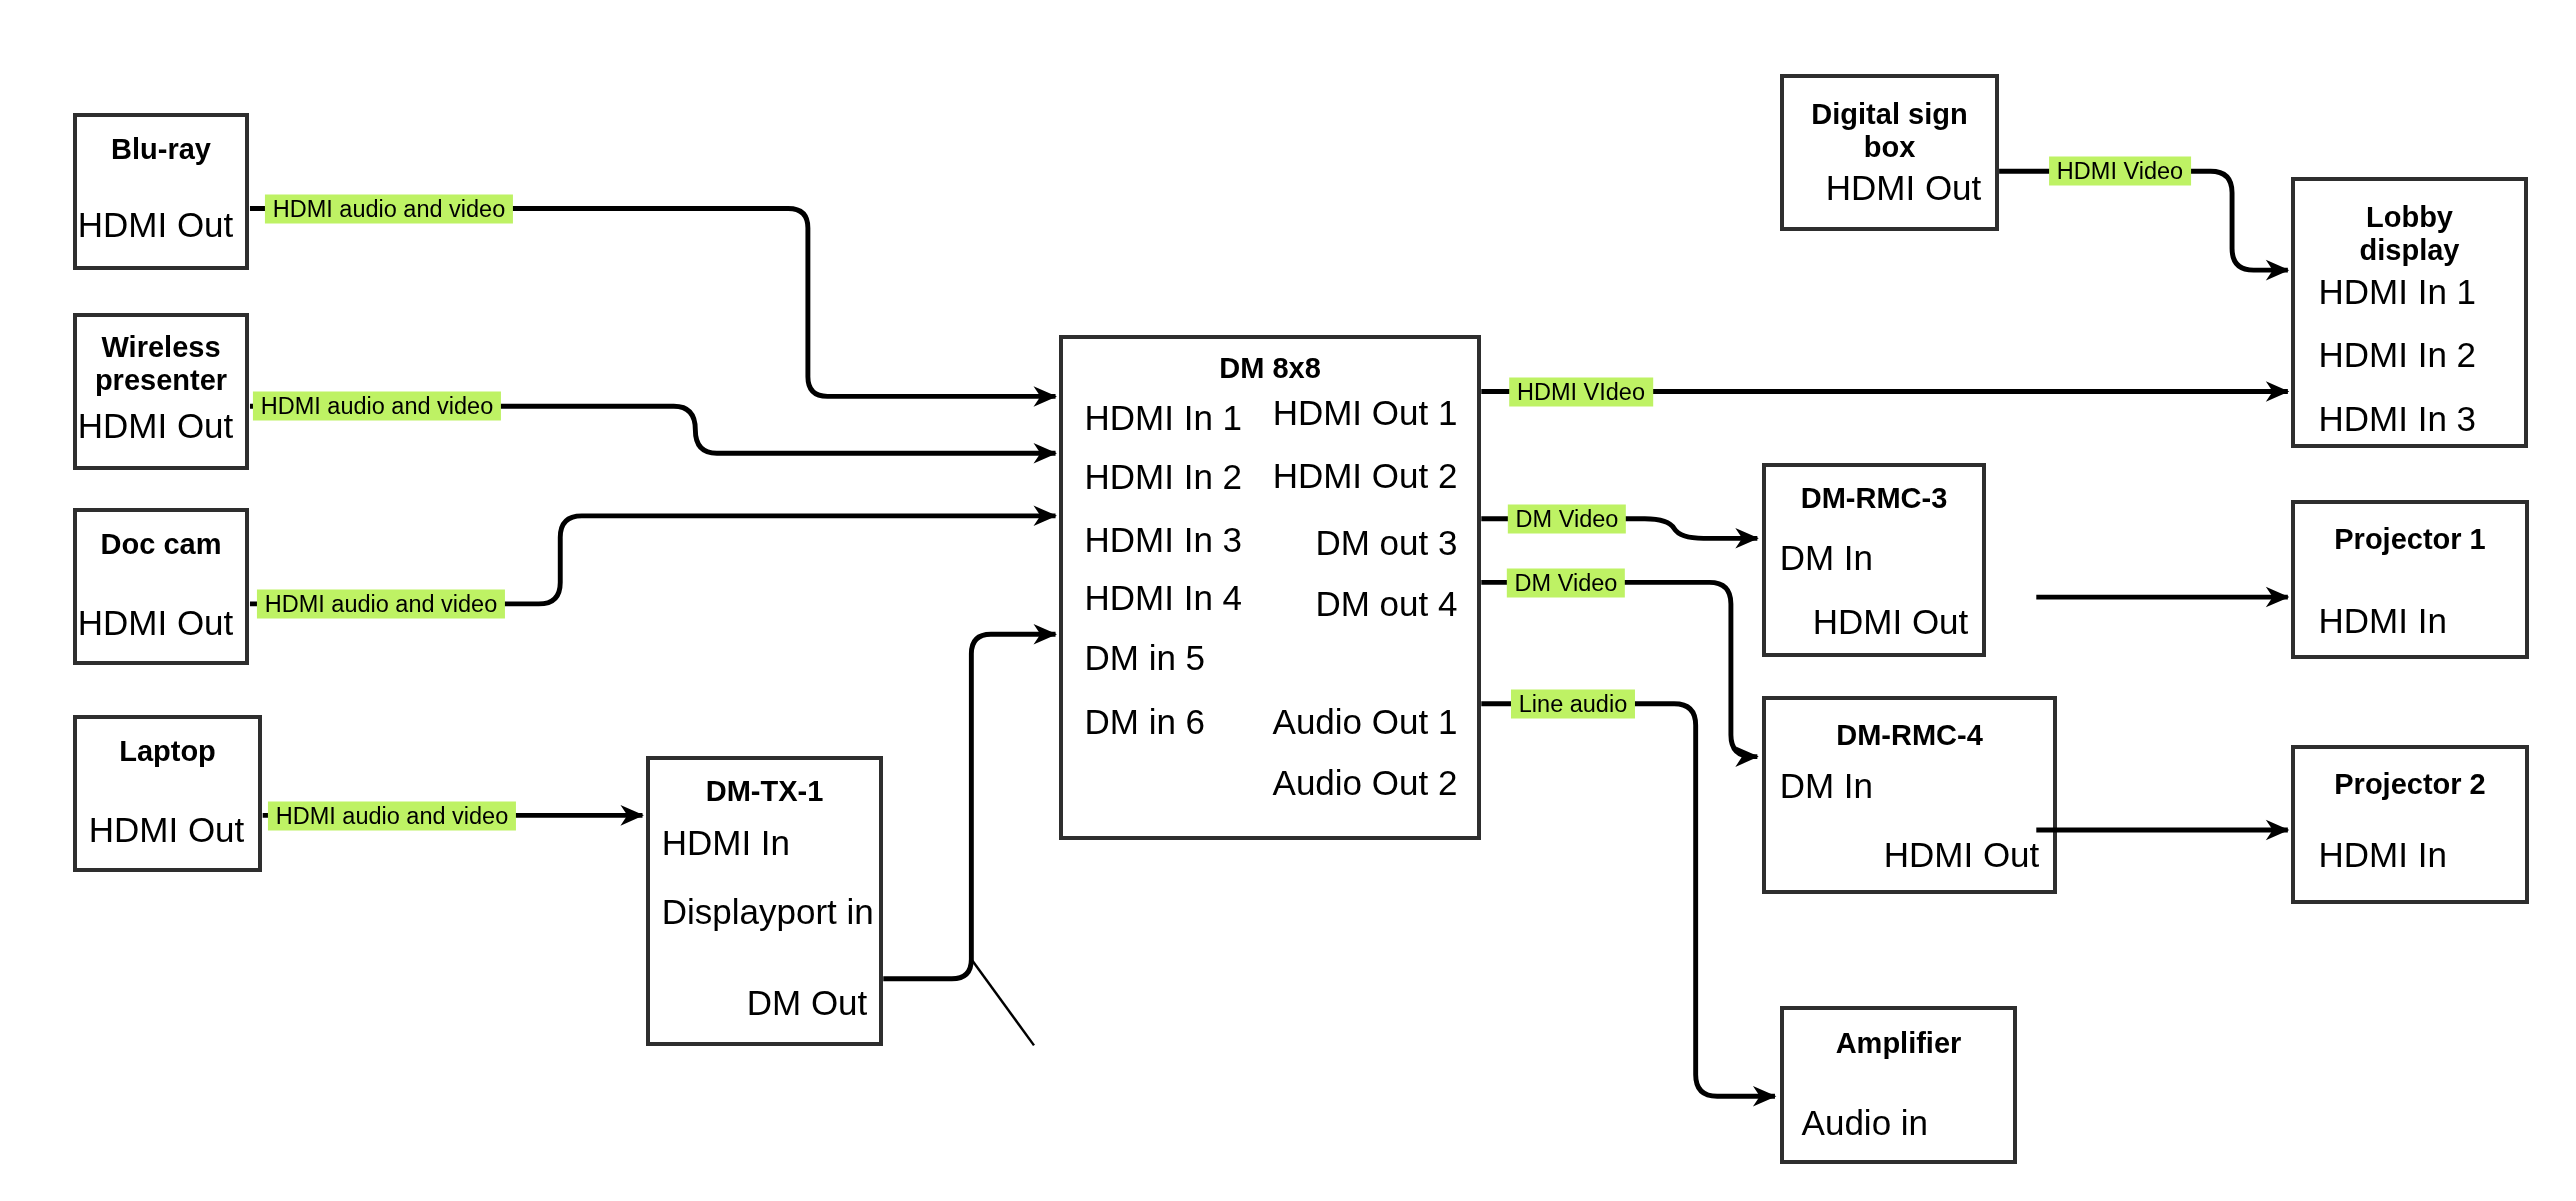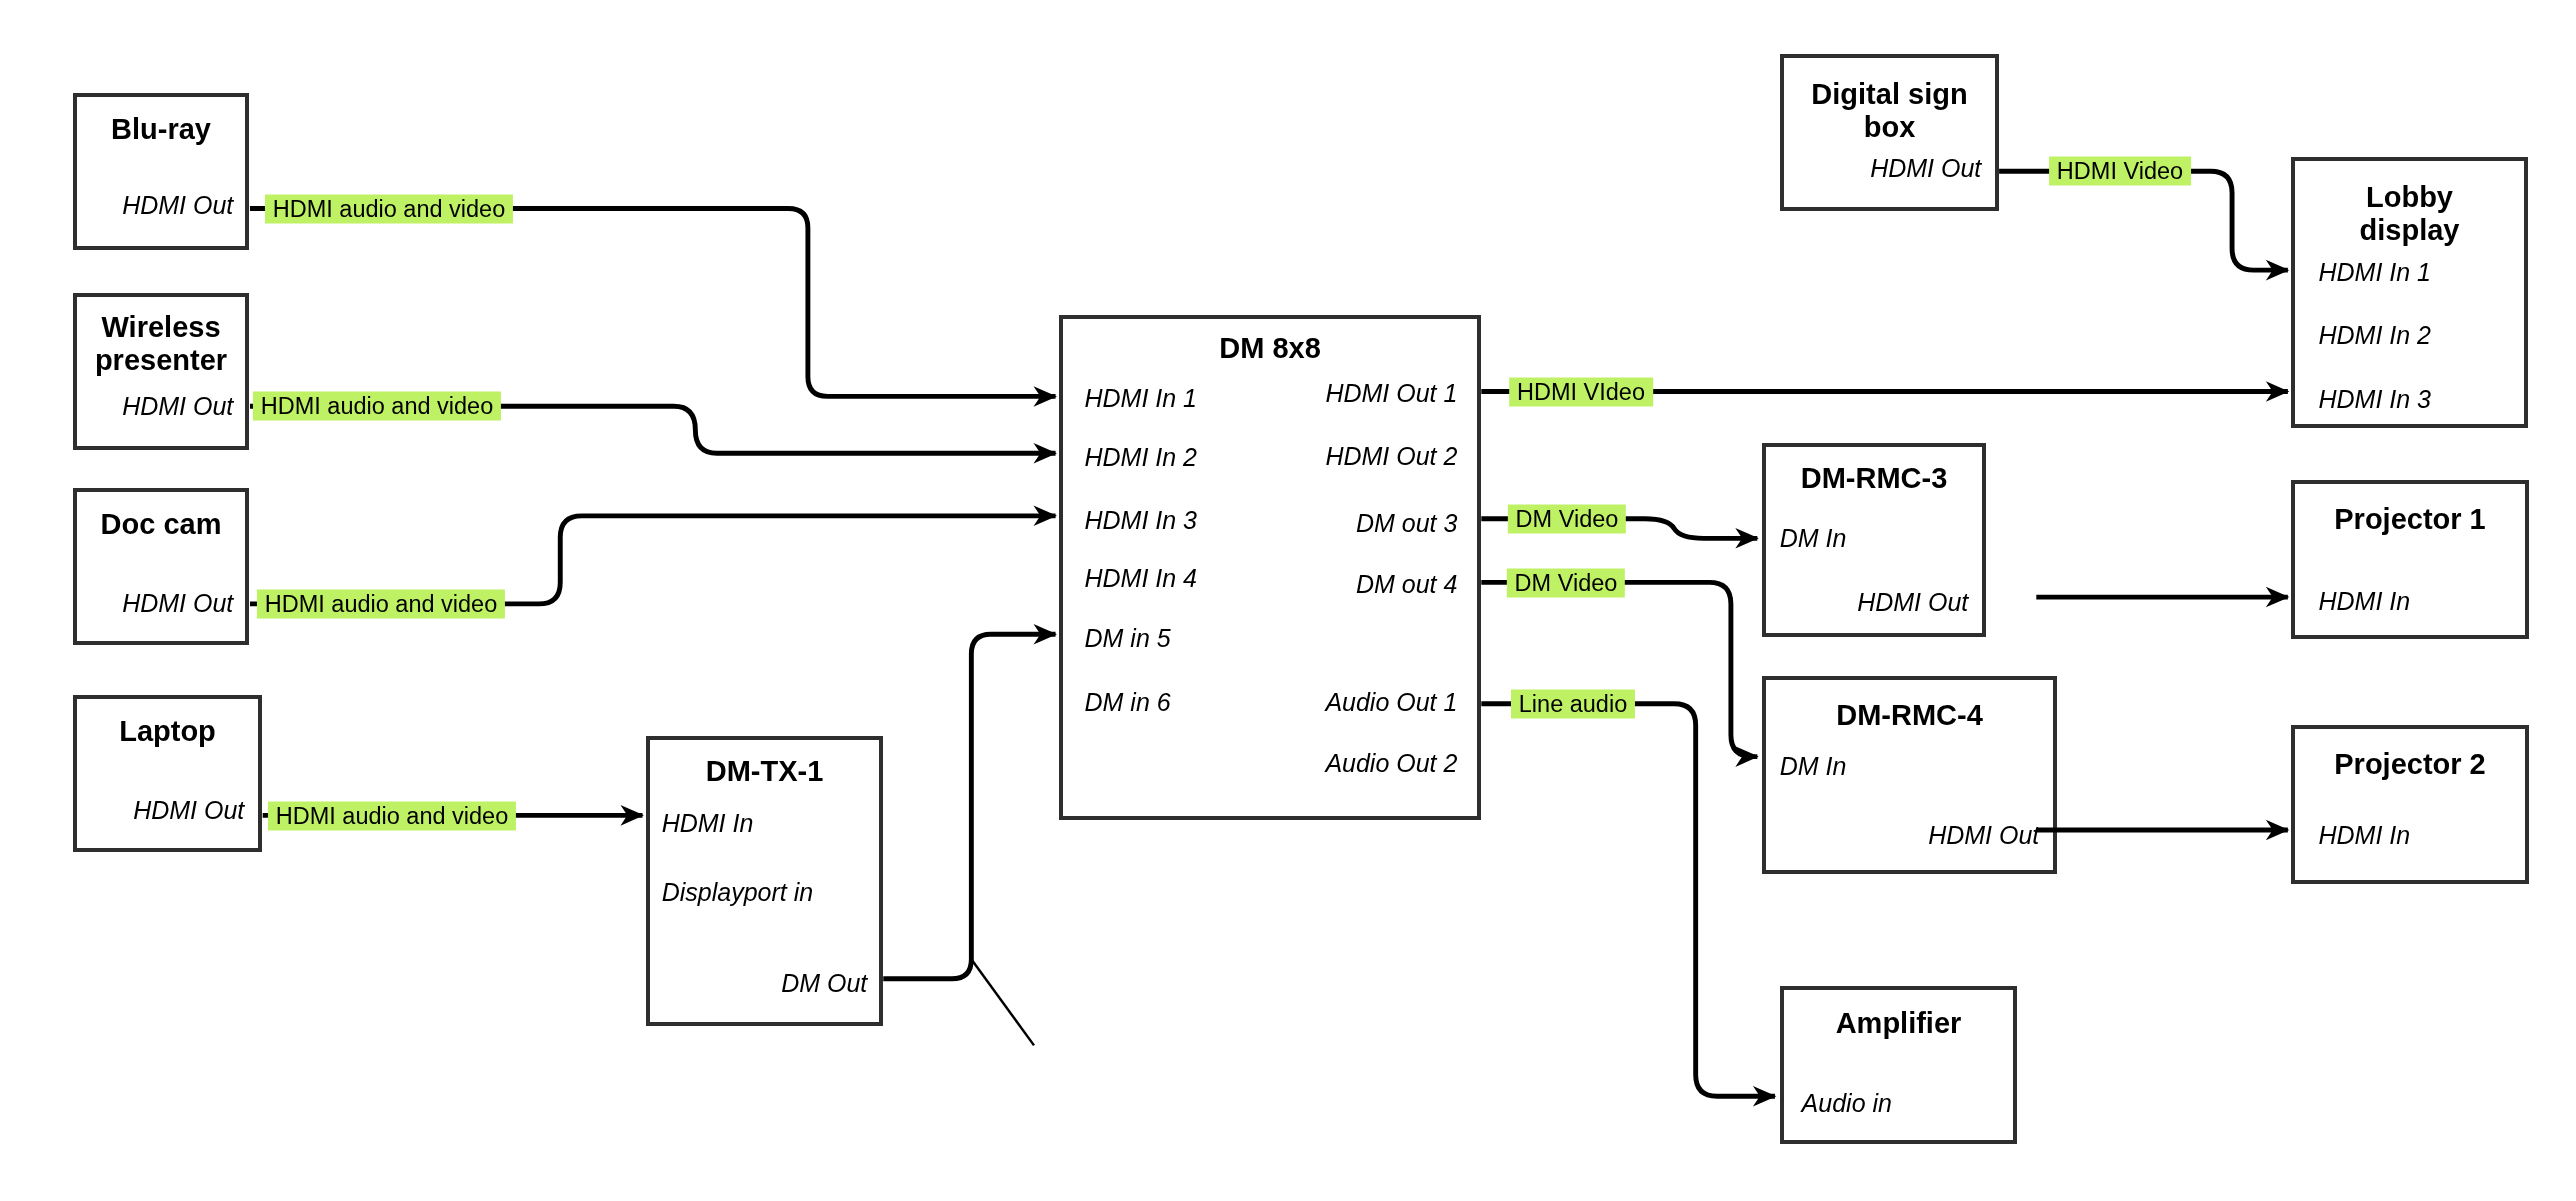--- a/index.html
+++ b/index.html
@@ -1,28 +1,28 @@
 <!DOCTYPE html>
 <html><head>
 <meta charset="utf-8">
 <style>
   html,body{margin:0;padding:0;background:#ffffff;}
   #canvas{position:relative;width:2576px;height:1201px;background:#ffffff;
           font-family:"Liberation Sans",sans-serif;color:#000;overflow:hidden;}
   .node{position:absolute;background:#ffffff;border:4.9px solid #2e2e2e;box-sizing:border-box;}
   .node-title{position:absolute;left:0;right:0;text-align:center;font-weight:bold;
               font-size:29px;line-height:33px;white-space:pre-line;}
-  .port{position:absolute;font-size:25px;line-height:26.4px;transform:translateY(-50%);white-space:nowrap;font-style:italic;}
+  .port{position:absolute;font-size:35px;line-height:26.4px;transform:translateY(-50%);white-space:nowrap;}
   .edge-label{position:absolute;transform:translate(-50%,-50%);background:#bef264;
               padding:0 7.8px;font-size:23.5px;line-height:29px;white-space:nowrap;z-index:5;}
   .callout{position:absolute;border:2.9px dashed #3a3a3a;background:#ffffff;box-sizing:border-box;
            display:flex;align-items:center;justify-content:center;text-align:center;
            font-size:23.5px;line-height:28px;white-space:pre-line;z-index:4;}
   #wires{position:absolute;left:0;top:0;z-index:3;pointer-events:none;}
-  .node{z-index:2;}
+  .node{z-index:2;margin-top:20px;}
 </style>
 </head>
 <body>
 
 <div id="canvas">
 
   <svg id="wires" width="2576" height="1201" viewBox="0 0 2631 1227">
     <defs>
       <marker id="arr" viewBox="0 0 10 10" refX="9" refY="5" markerWidth="6" markerHeight="5" orient="auto" markerUnits="strokeWidth">
         <path d="M0,0.8 L9.6,5 L0,9.2 L2.8,5 Z" fill="#000"></path>

